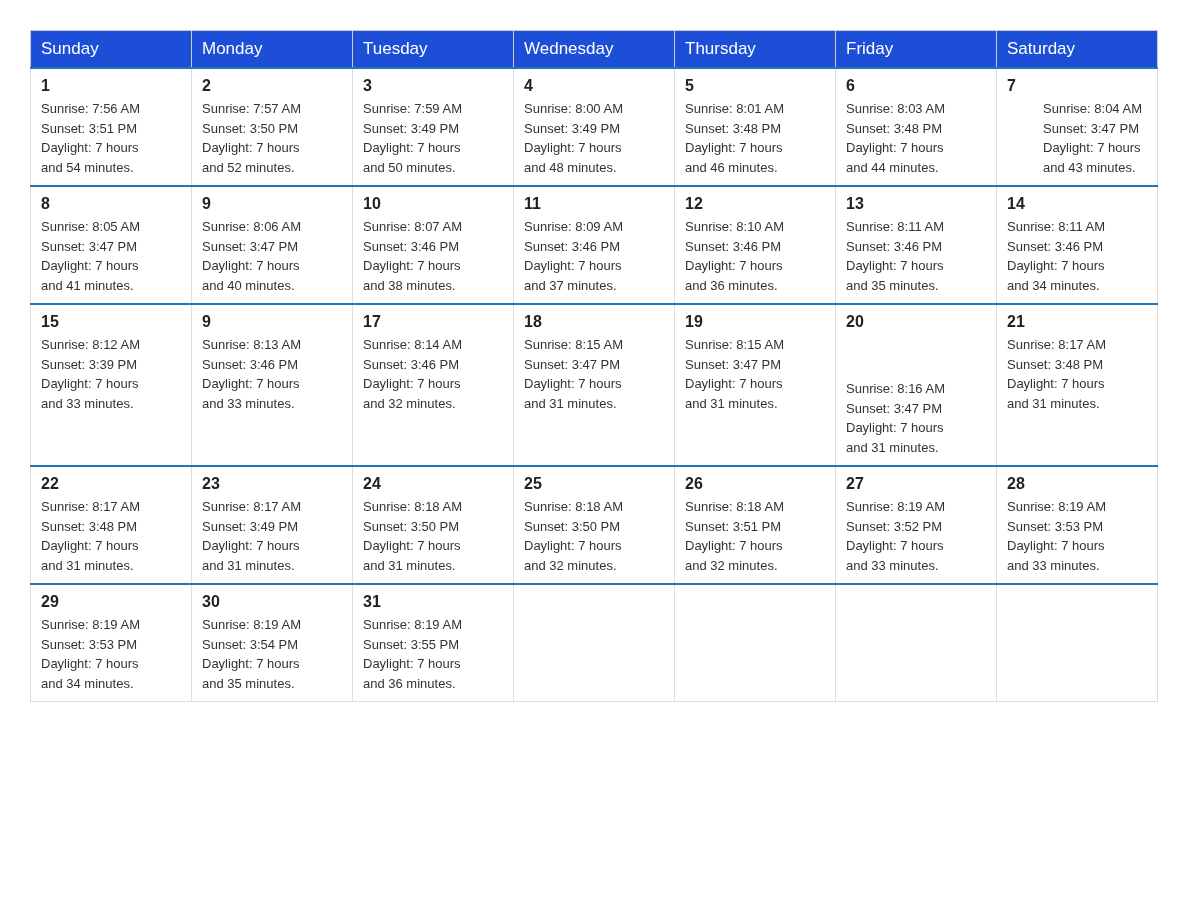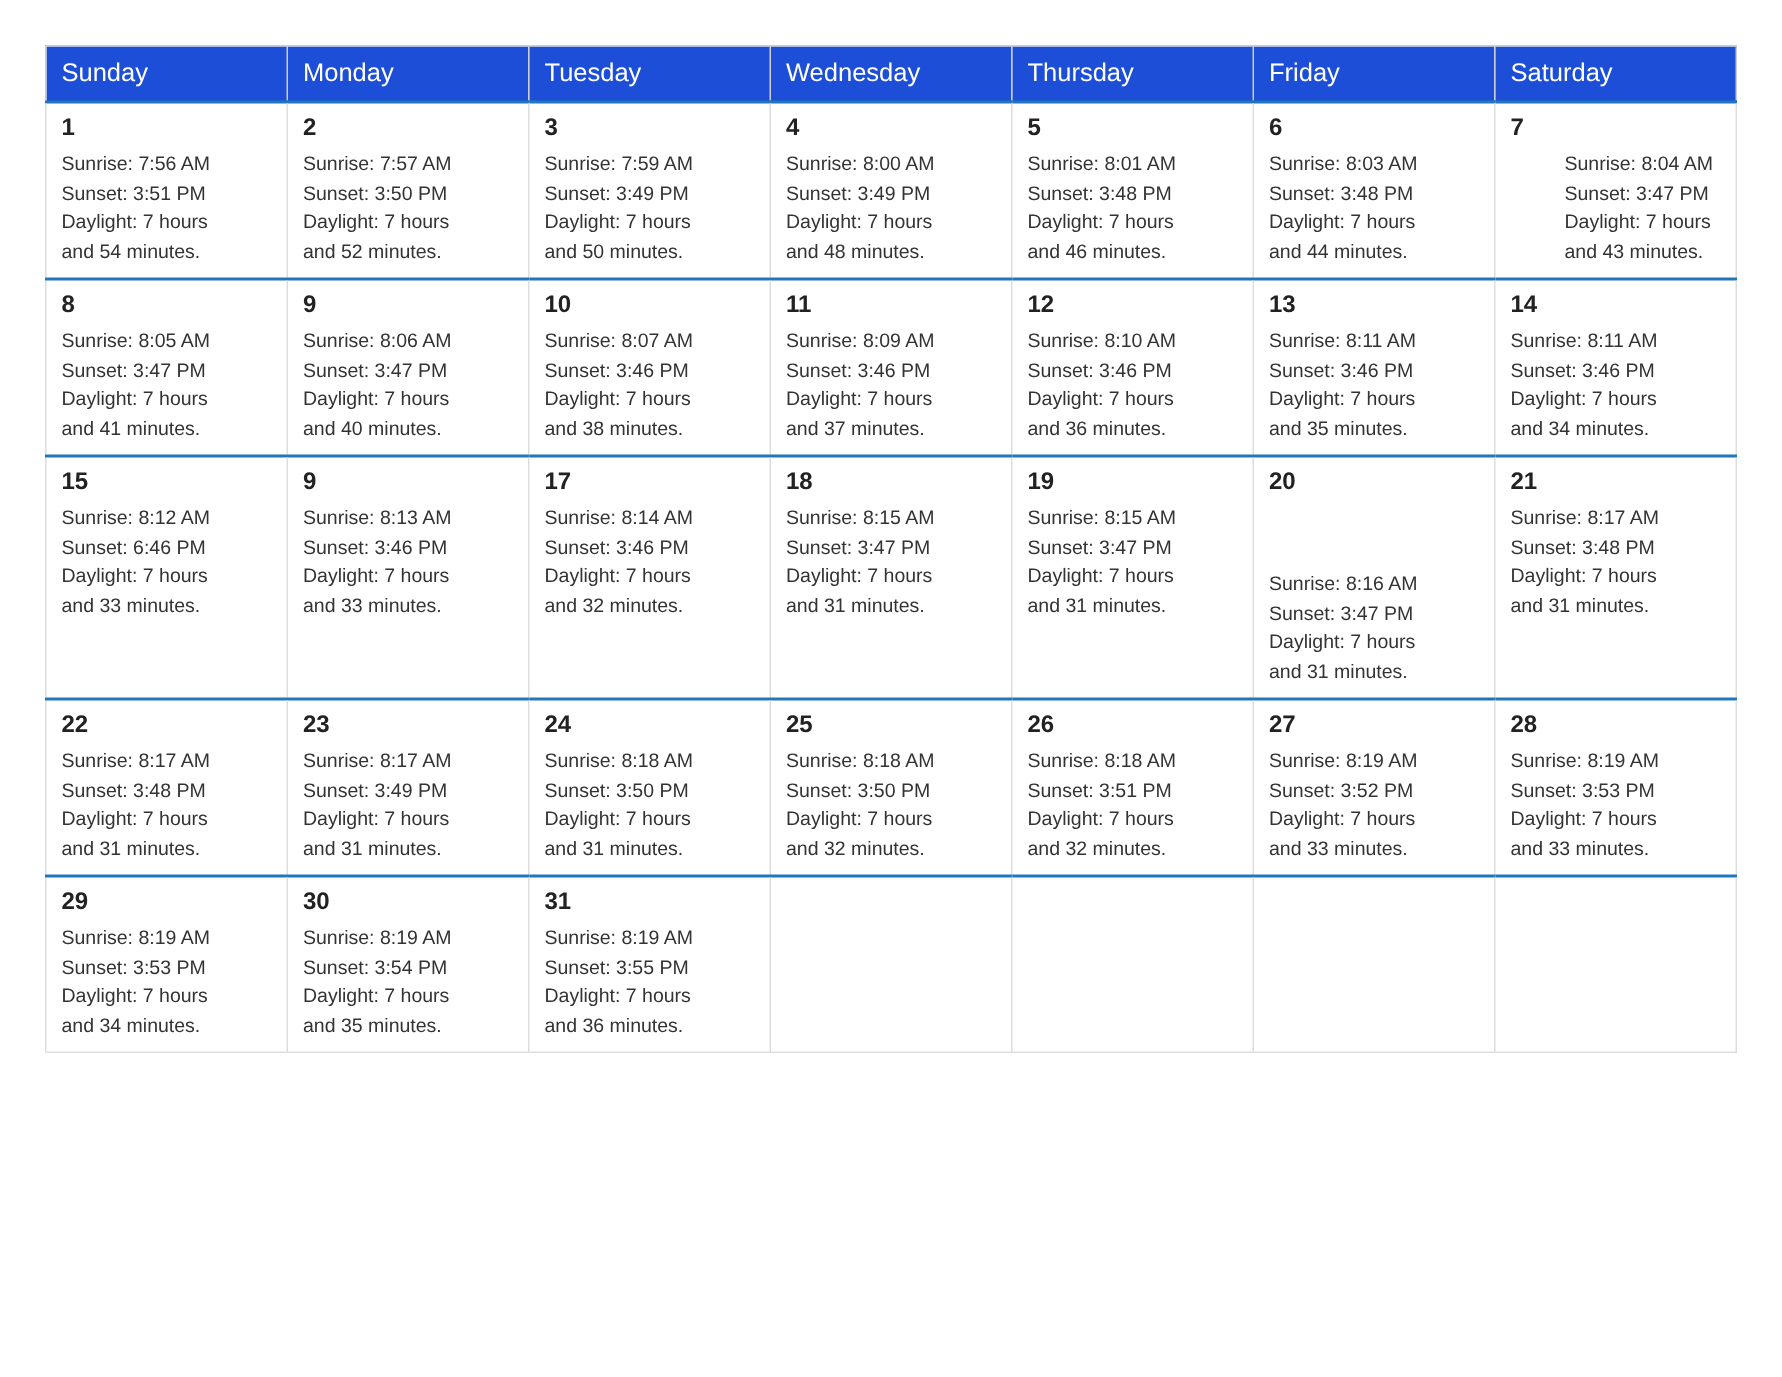--- a/index.html
+++ b/index.html
@@ -223,21 +223,21 @@
           <div class="day-info" style="white-space: pre-line;">Sunrise: 8:11 AM
 Sunset: 3:46 PM
 Daylight: 7 hours
 and 34 minutes.</div>
         </td>
       </tr>
       <tr class="week-row">
         <td>
           <div class="day-number">15</div>
           <div class="day-info" style="white-space: pre-line;">Sunrise: 8:12 AM
-Sunset: 6:46 PM
+Sunset: 3:39 PM
 Daylight: 7 hours
 and 33 minutes.</div>
         </td>
         <td>
           <div class="day-number">9</div>
           <div class="day-info" style="white-space: pre-line;">Sunrise: 8:13 AM
 Sunset: 3:46 PM
 Daylight: 7 hours
 and 33 minutes.</div>
         </td>

